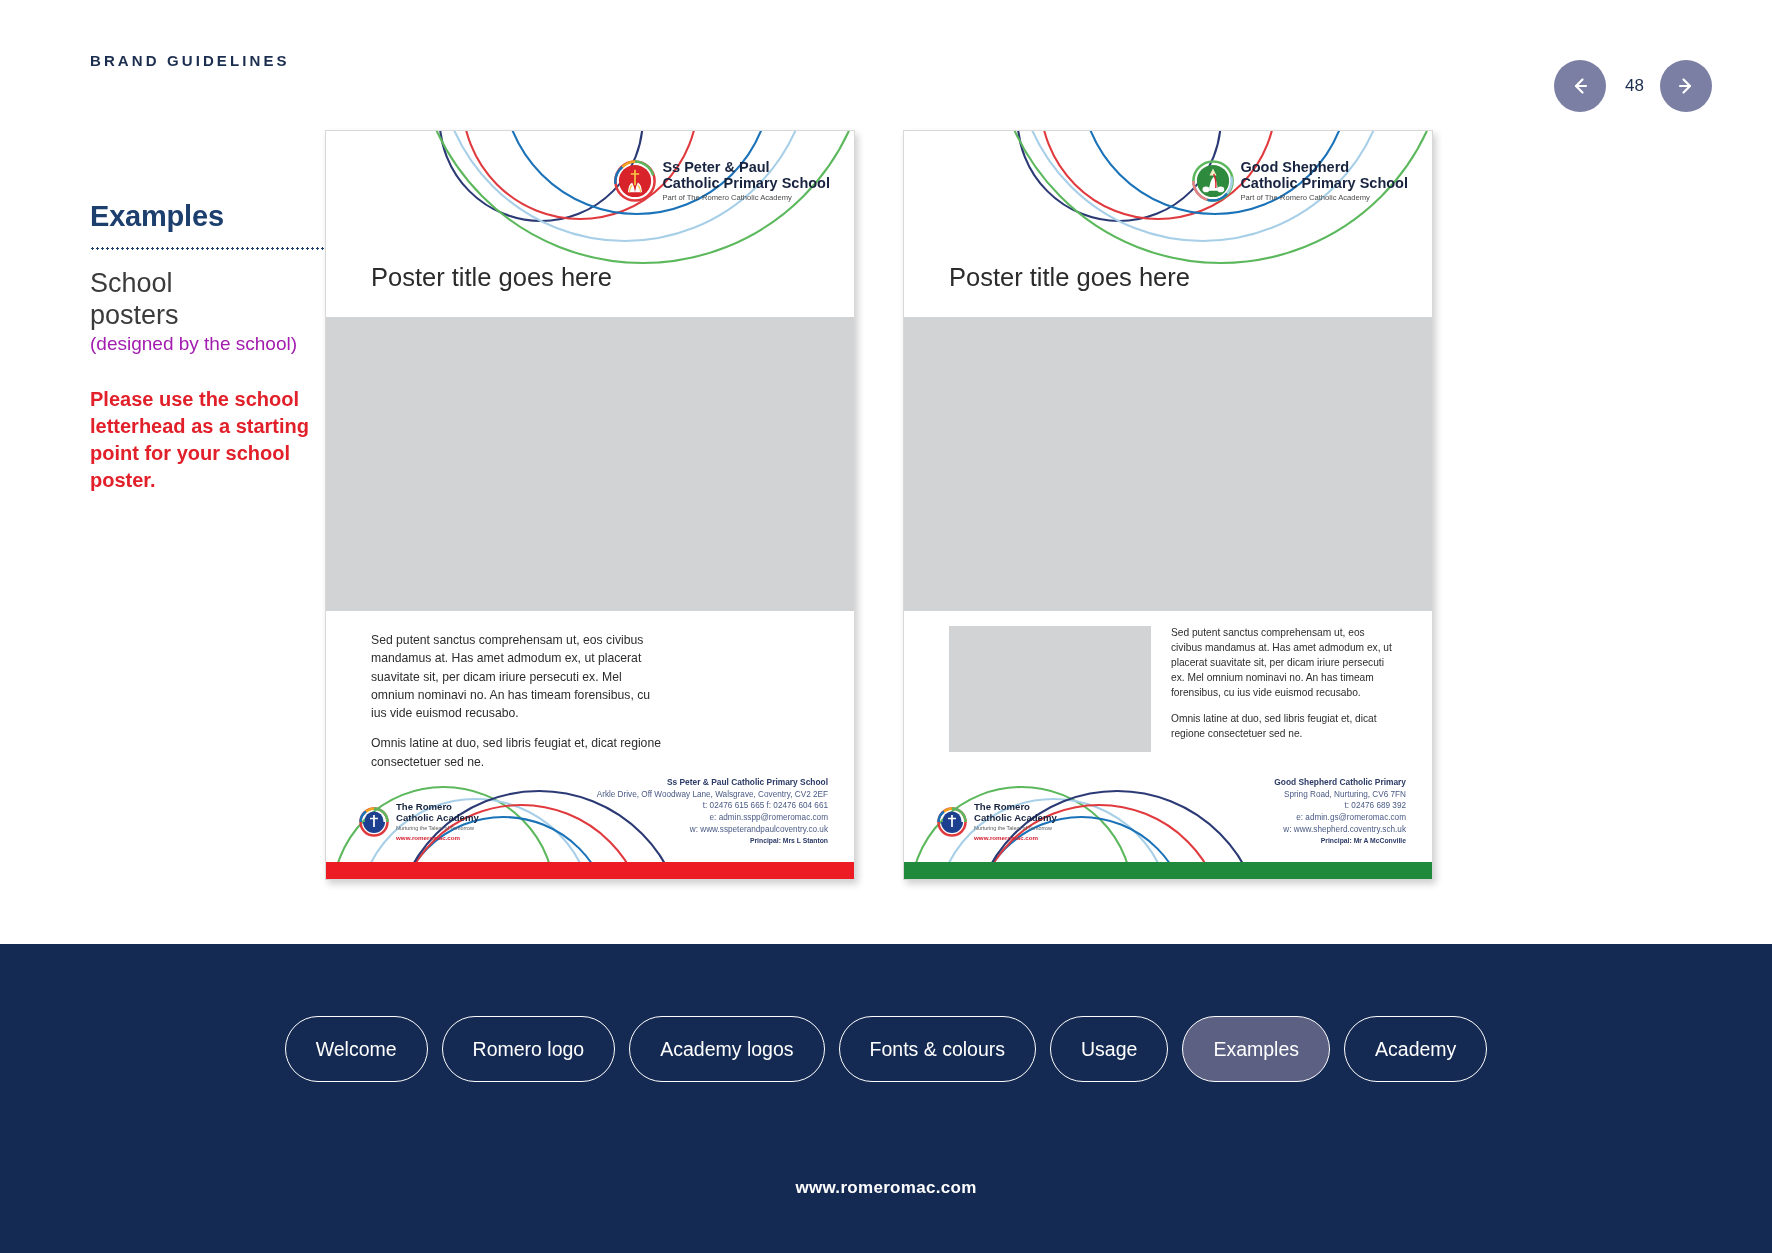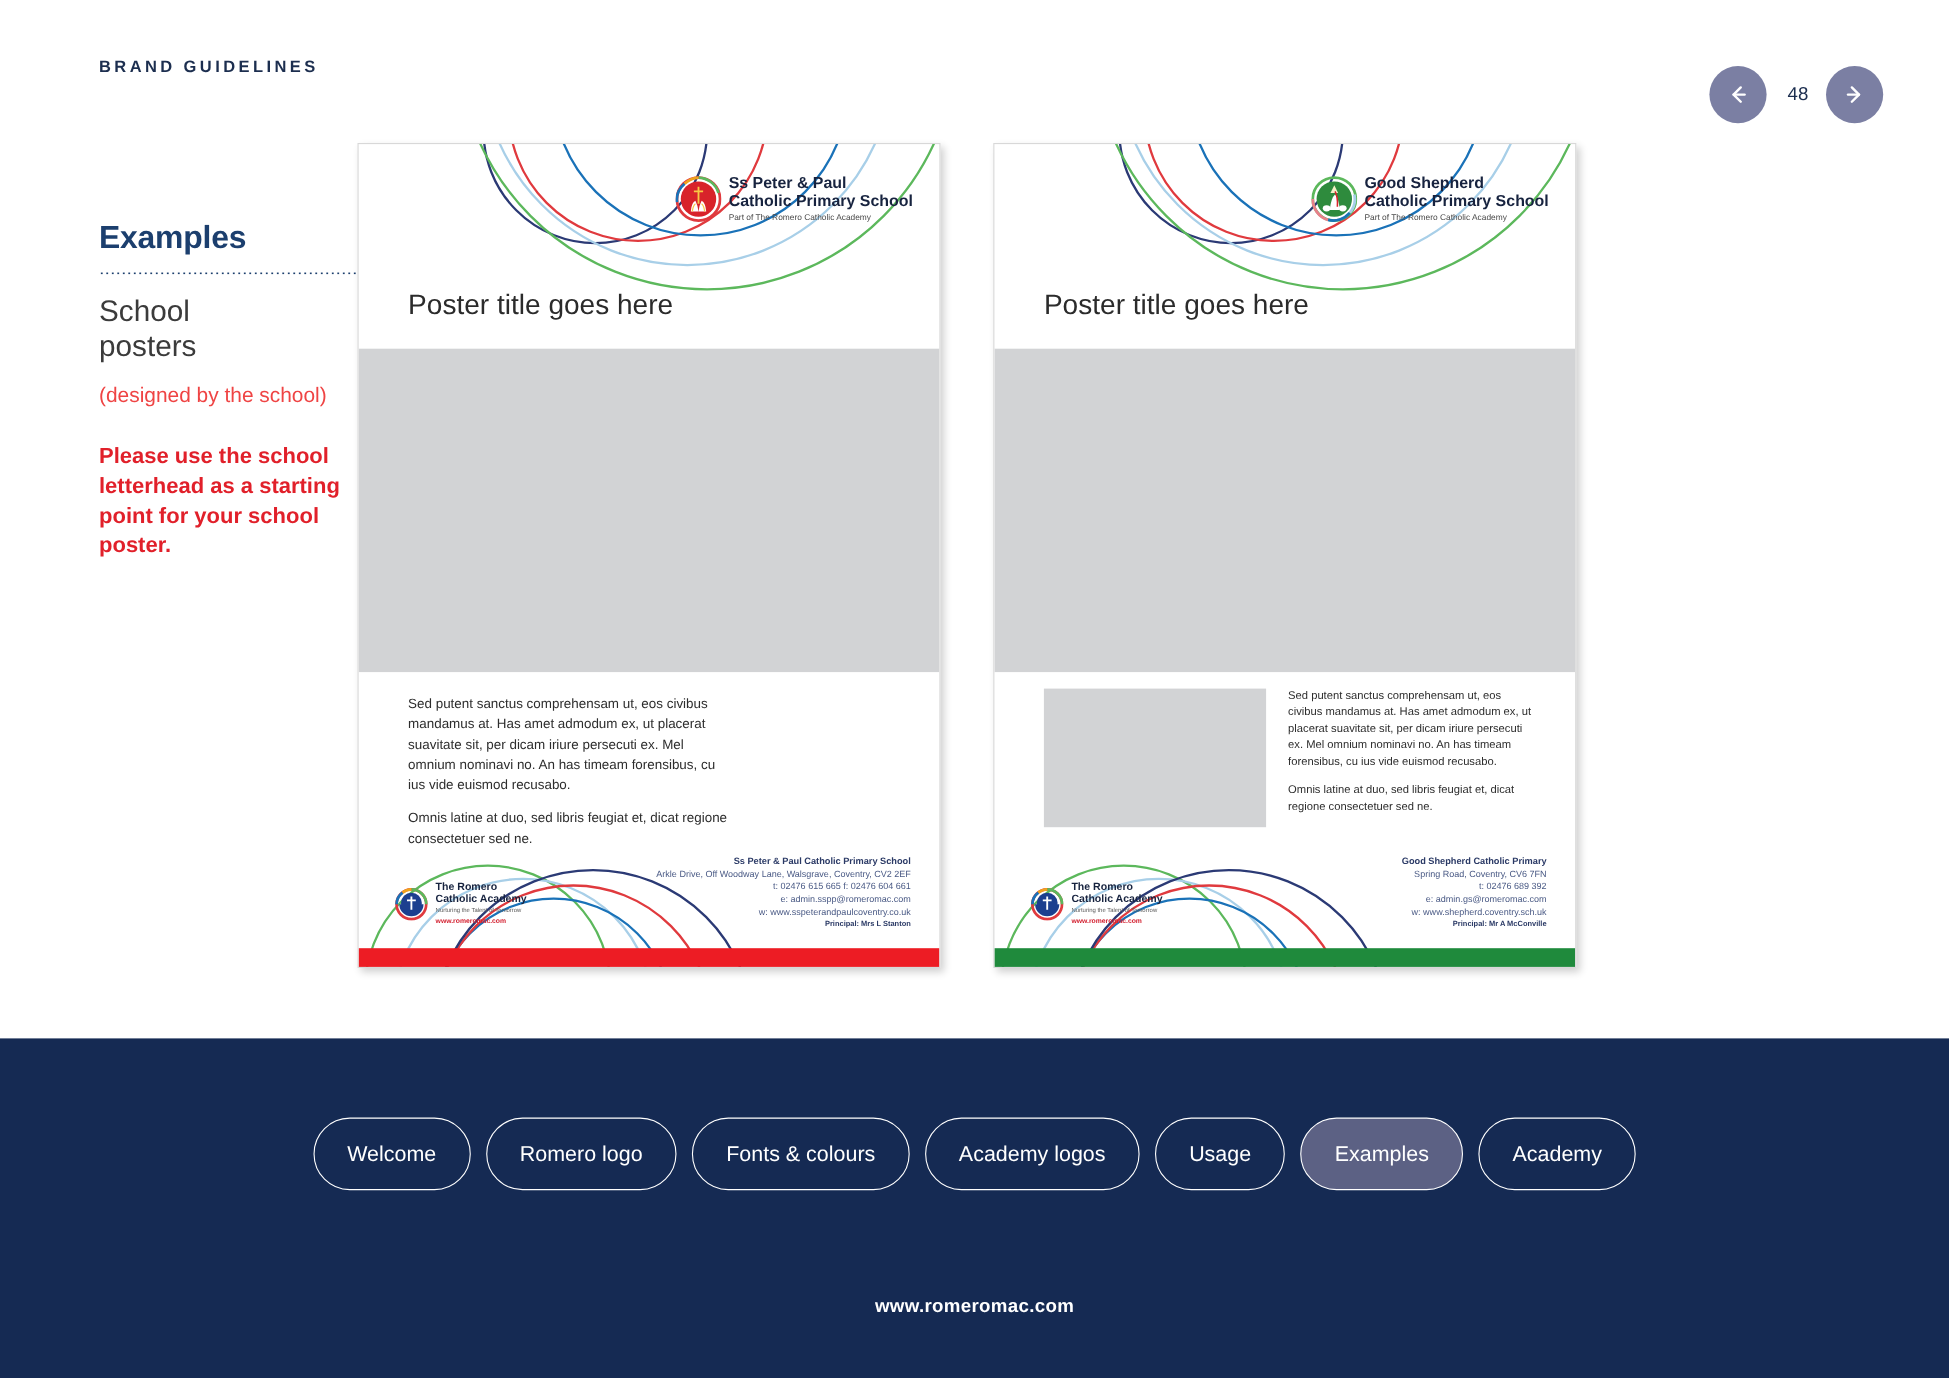--- a/index.html
+++ b/index.html
@@ -36,21 +36,21 @@
   }
   .dotted-rule {
     margin-top: 14px; margin-bottom: 18px; height: 3px; width: 240px;
     background-image: radial-gradient(circle, #1c3f6e 1.1px, transparent 1.2px);
     background-size: 5px 3px; background-repeat: repeat-x;
   }
   .side-sub {
     font-size: 27px; color: #3b3b3b; line-height: 1.18; font-weight: normal;
   }
   .side-note {
-    margin-top: 16px; font-size: 19px; color: #ef4444; line-height: 1.3;
+    font-size: 19px; color: #a21caf; line-height: 1.3;
   }
   .side-warning {
     margin-top: 30px; font-size: 20px; font-weight: bold; color: #e1202a;
     line-height: 1.35; width: 225px;
   }
 
   
   .poster {
     position: absolute; top: 130px; width: 530px; height: 750px;
     background: #fff;
@@ -331,35 +331,35 @@
       <div class="academy-txt">
         <div class="a1">The Romero</div>
         <div class="a2">Catholic Academy</div>
         <div class="a3">Nurturing the Talent of Tomorrow</div>
         <div class="a4">www.romeromac.com</div>
       </div>
     </div>
 
     <div class="contact-block">
       <div class="c-name">Good Shepherd Catholic Primary</div>
-      <div class="c-line">Spring Road, Coventry, CV6 7FN</div>
+      <div class="c-line">Spring Road, Nurturing, CV6 7FN</div>
       <div class="c-line">t: 02476 689 392</div>
       <div class="c-line">e: admin.gs@romeromac.com</div>
       <div class="c-line">w: www.shepherd.coventry.sch.uk</div>
       <div class="c-principal">Principal: Mr A McConville</div>
     </div>
 
     <div class="accent-bar" style="background: rgb(31, 138, 60);"></div>
   </div>
 </div>
 
 <div class="bottom-nav" style="background: rgb(21, 42, 83);">
   <div class="nav-pills" id="nav-pills">
       <button class="pill">Welcome</button>
       <button class="pill">Romero logo</button>
+      <button class="pill">Academy logos</button>
       <button class="pill">Fonts &amp; colours</button>
-      <button class="pill">Academy logos</button>
       <button class="pill">Usage</button>
       <button class="pill active">Examples</button>
       <button class="pill">Academy</button>
     </div>
   <div class="site-url">www.romeromac.com</div>
 </div>
 
 </body></html>

